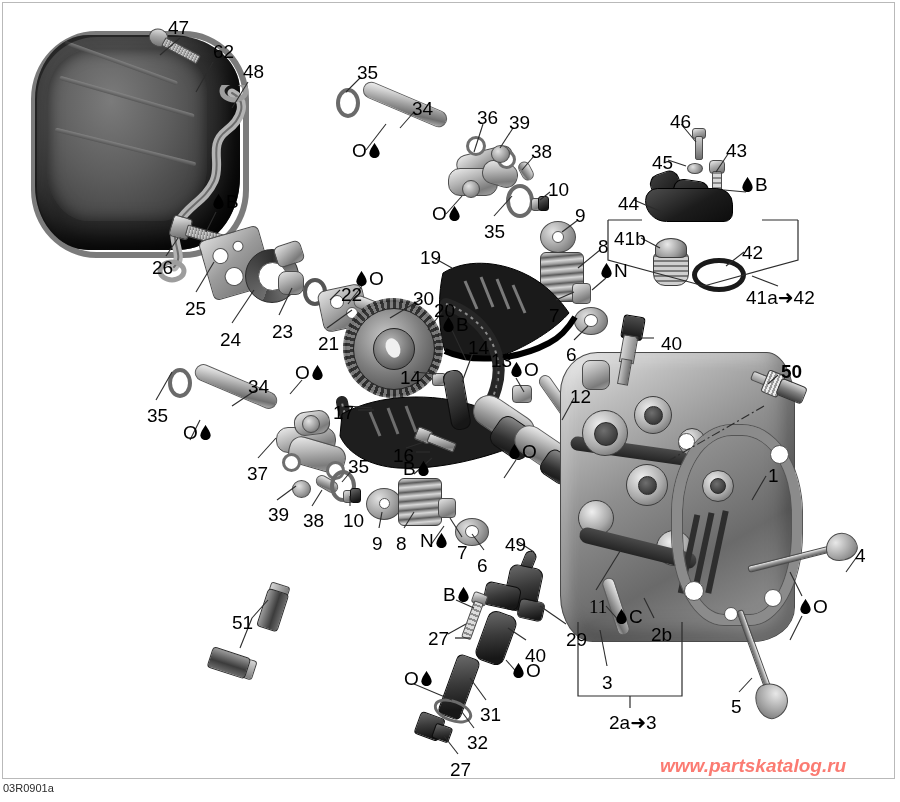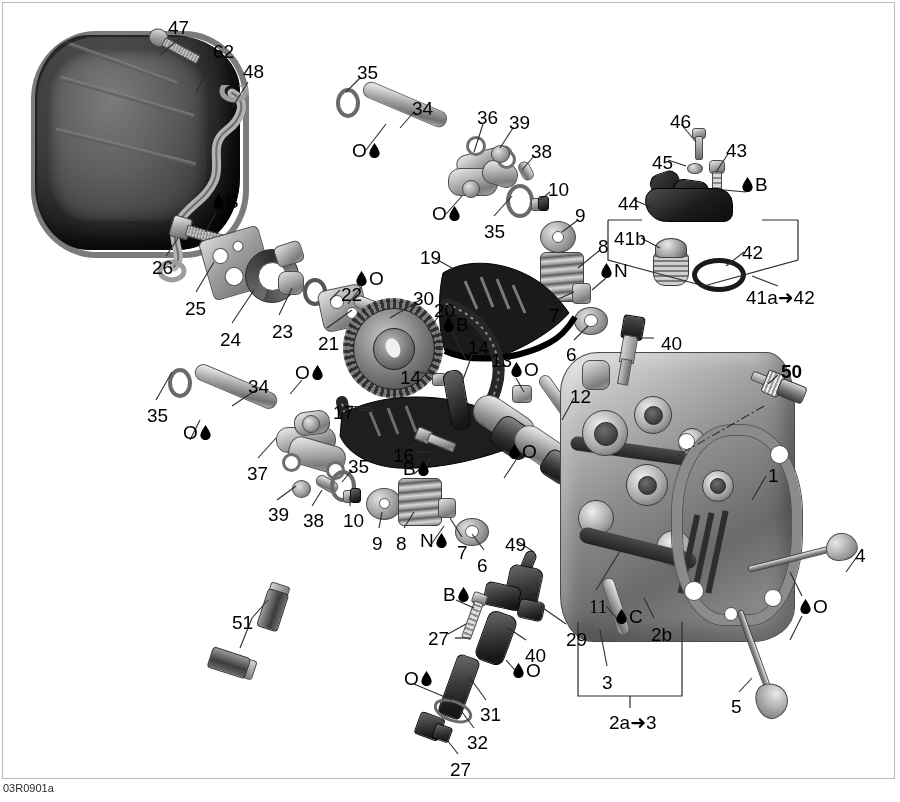--- a/index.html
+++ b/index.html
@@ -701,15 +701,16 @@
   </div>
   <div class="fluid" style="left:800px;top:597px;">
     <span class="drop">
         <svg width="11" height="15" viewBox="0 0 11 15">
           <path d="M5.5 0 C5.5 0 10.6 7 10.6 10.2 C10.6 13 8.3 15 5.5 15 C2.7 15 0.4 13 0.4 10.2 C0.4 7 5.5 0 5.5 0 Z" fill="#000"></path>
         </svg>
       </span>
     <span>O</span>
   </div>
 
+  <div id="watermark">www.partskatalog.ru</div>
   <div id="figcode">03R0901a</div>
 
 </div>
 
 </body></html>

